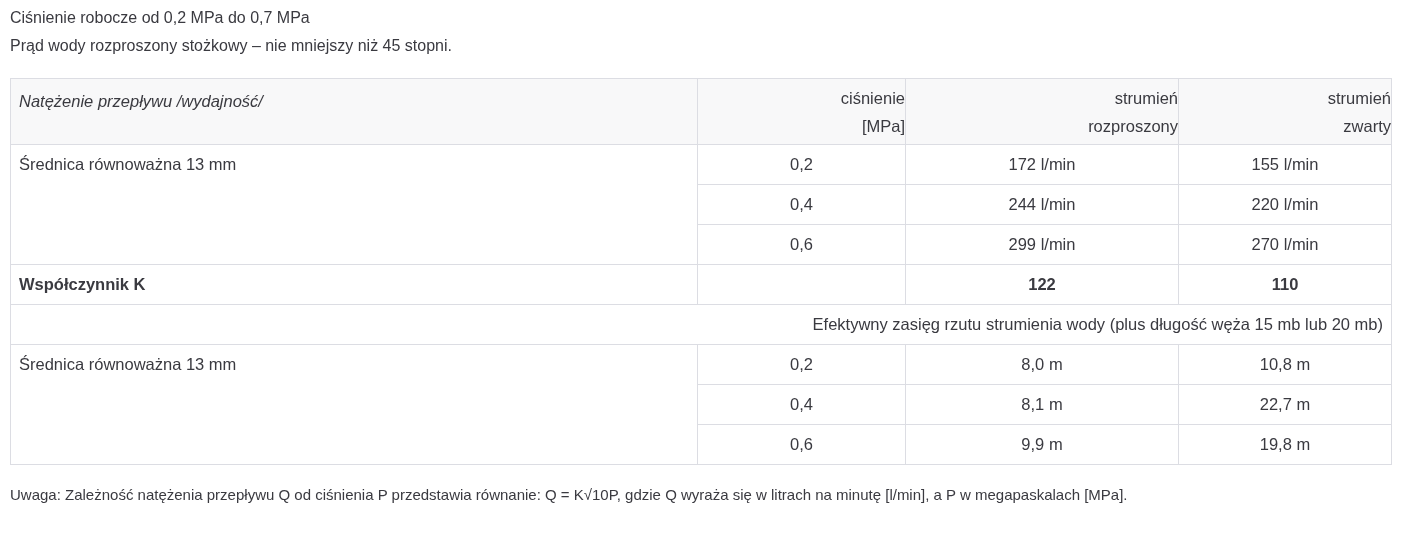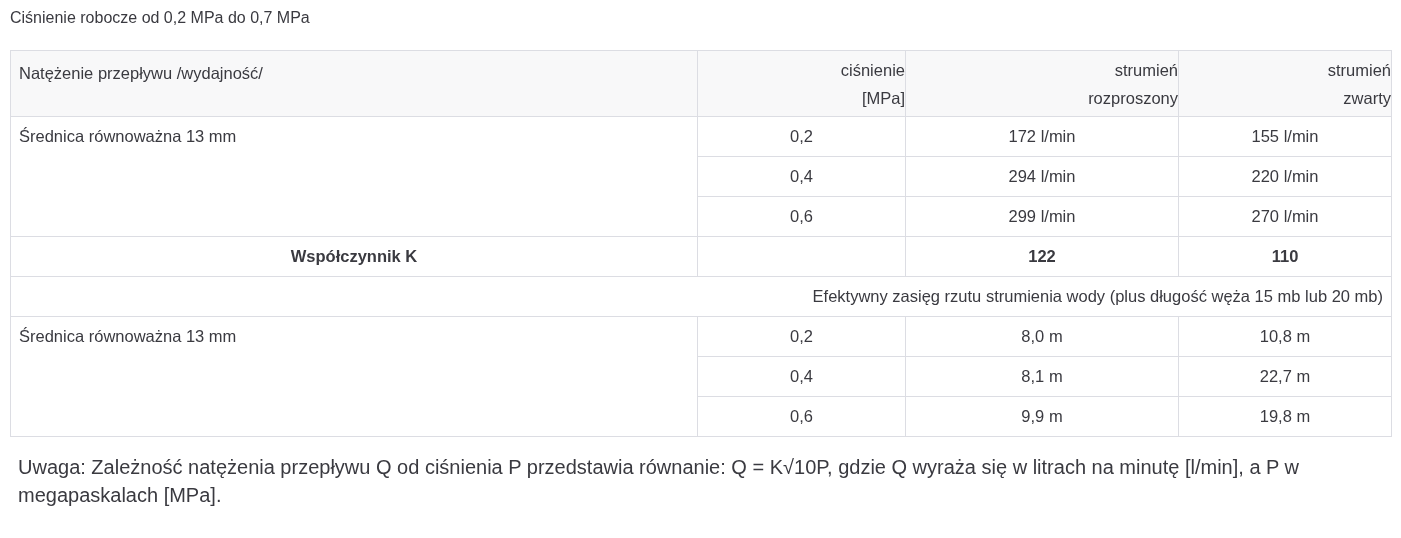--- a/index.html
+++ b/index.html
@@ -40,20 +40,21 @@
   }
 
   tr.head th {
     background: #f8f8f9;
     height: 66px;
   }
   th.label-cell {
     text-align: left;
     vertical-align: top;
     padding: 13px 8px 0 8px;
+    font-style: italic;
   }
   tr.head th.center-head {
     text-align: right;
     vertical-align: middle;
     line-height: 28px;
     padding: 0;
   }
 
   td.label-cell {
     text-align: left;
@@ -61,44 +62,45 @@
     padding: 10px 8px 0 8px;
     margin-left: 43px;
   }
   td.num {
     height: 40px;
     text-align: center;
     vertical-align: middle;
     padding: 0;
     font-size: 16px;
   }
-  tr.bold td { font-weight: 700; text-align: center; }
+  tr.bold td { font-weight: 700; }
   td.span-cell {
     height: 40px;
     text-align: right;
     vertical-align: middle;
     padding: 0 8px;
     font-weight: 700;
   }
 
   .note {
-    margin: 16px 0 0 8px;
-    font-size: 20px;
+    margin: 16px 0 0 0;
+    font-size: 15px;
     line-height: 28px;
     color: #3a3a40;
     max-width: 1381px;
   }
 </style>
 </head>
 <body>
 
 <div class="page">
 
   <div class="intro">
     <p>Ciśnienie robocze od 0,2 MPa do 0,7 MPa</p>
+    <p>Prąd wody rozproszony stożkowy – nie mniejszy niż 45 stopni.</p>
   </div>
 
   <table class="spec">
     <colgroup>
       <col class="c1">
         <col class="c2">
         <col class="c3">
         <col class="c4">
     </colgroup>
     <thead>
@@ -120,21 +122,21 @@
     </thead>
     <tbody>
       <tr>
         <td class="label-cell" rowspan="3">Średnica równoważna 13 mm</td>
         <td class="num">0,2</td>
         <td class="num">172 l/min</td>
         <td class="num">155 l/min</td>
       </tr>
       <tr>
         <td class="num">0,4</td>
-        <td class="num">294 l/min</td>
+        <td class="num">244 l/min</td>
         <td class="num">220 l/min</td>
       </tr>
       <tr>
         <td class="num">0,6</td>
         <td class="num">299 l/min</td>
         <td class="num">270 l/min</td>
       </tr>
       <tr class="bold">
         <td class="label-cell">Współczynnik K</td>
         <td class="num"></td>

